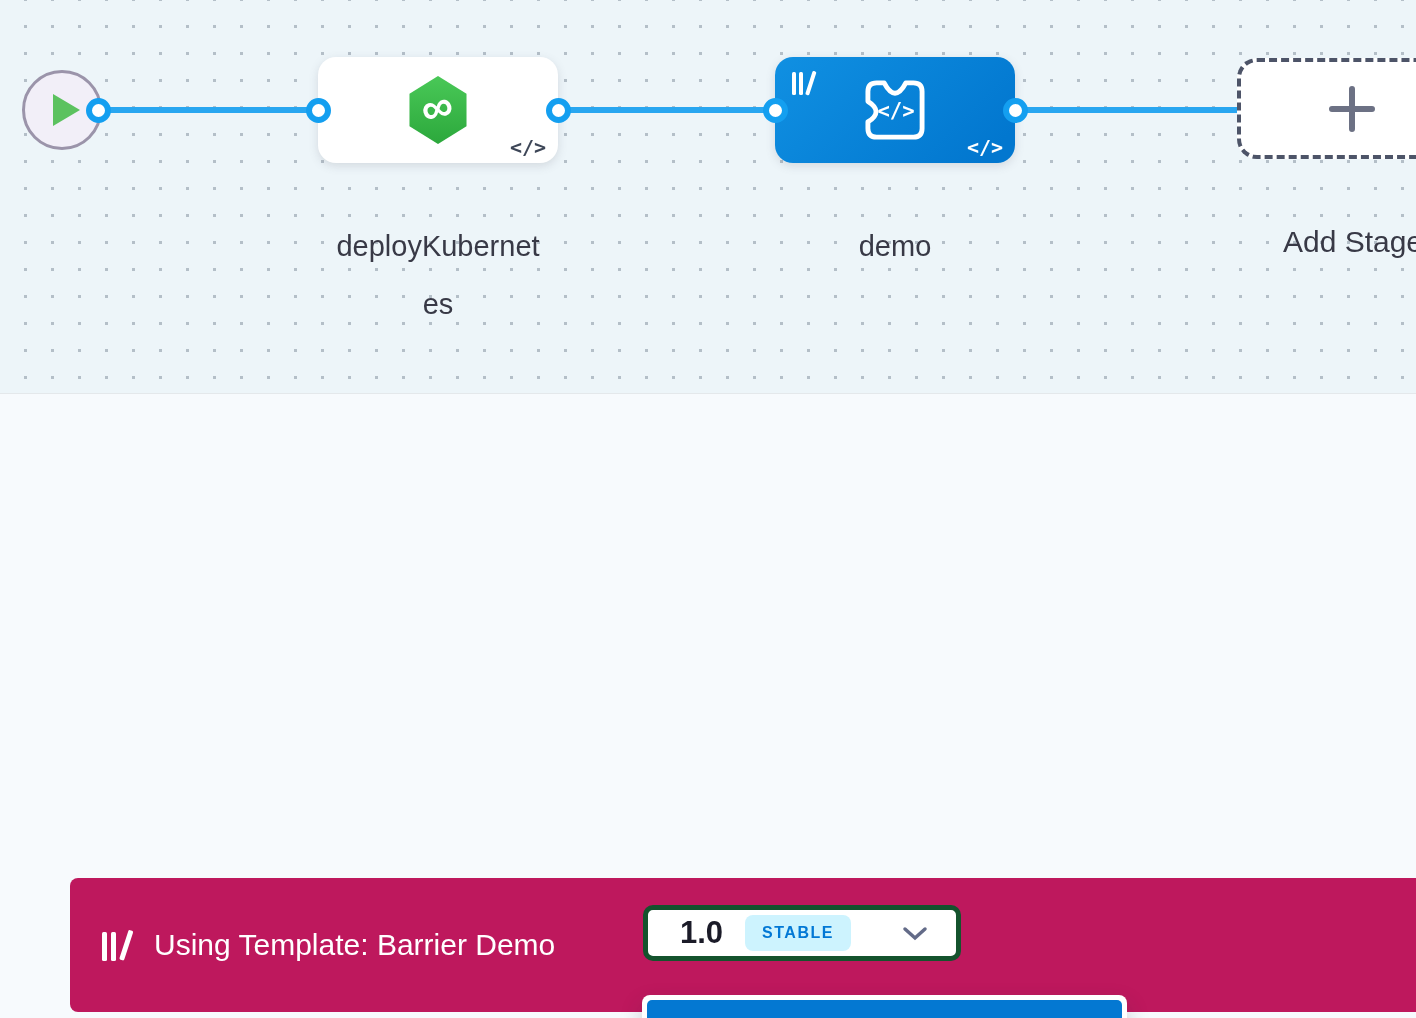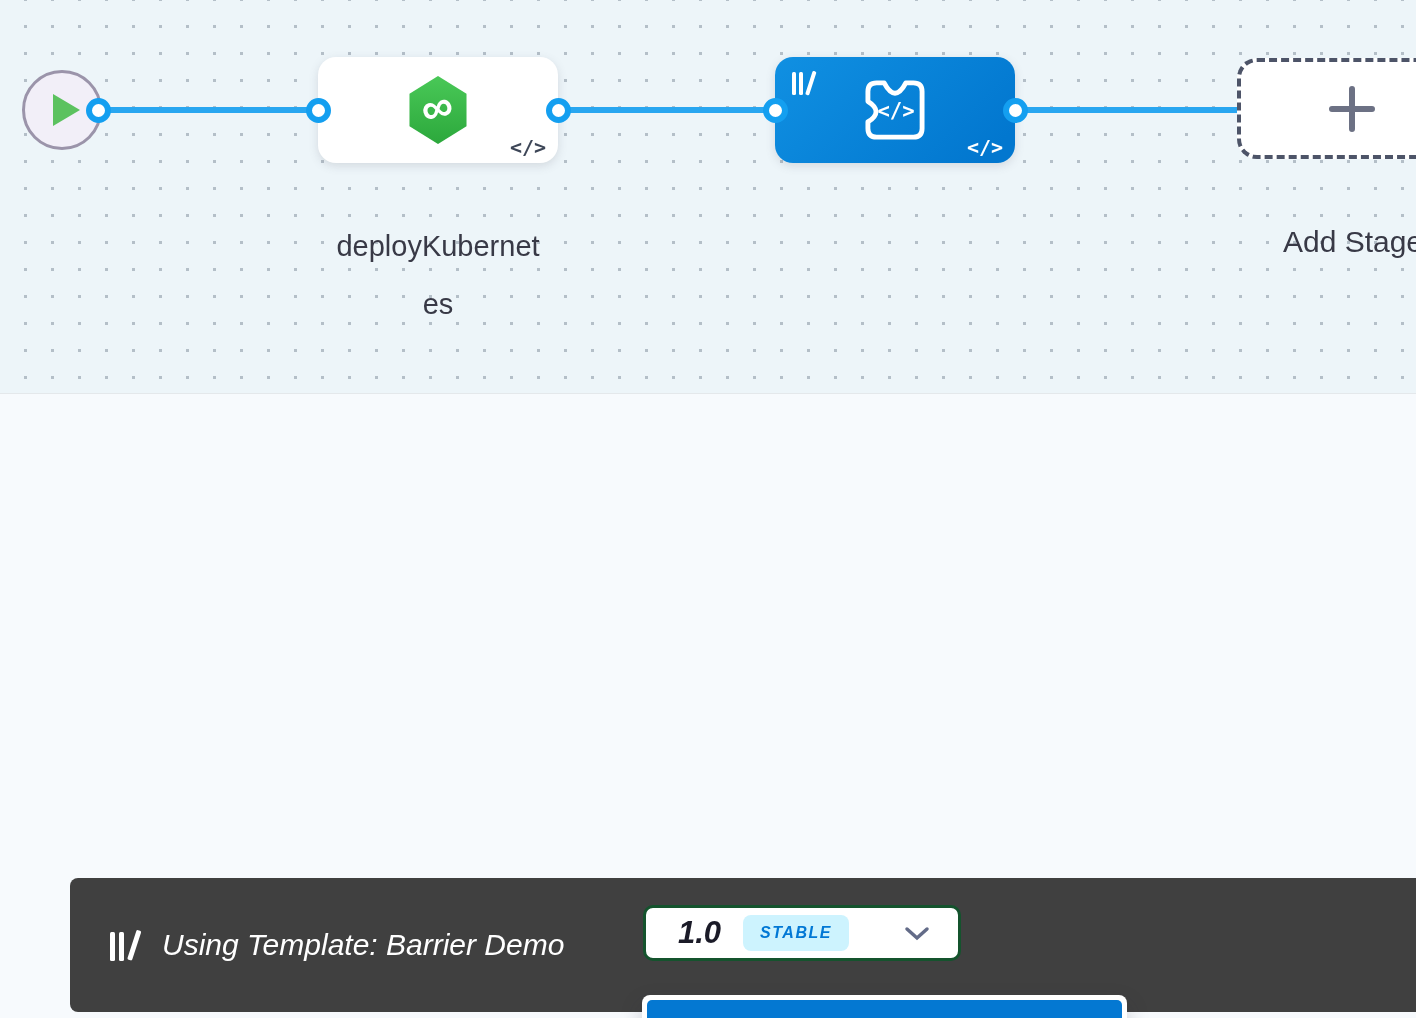--- a/index.html
+++ b/index.html
@@ -66,26 +66,26 @@
     font-size:29px; font-weight:500; line-height:58px; white-space:pre-line; }
   #label-deploy { left:318px; top:217px;text-align:center; }
   #label-demo   { left:775px; top:217px; }
   #label-add    { left:1237px; top:213px; width:232px; font-size:30px; }
 
   
   #lower { position:absolute; left:0; top:395px; width:1416px; height:623px;
     background:#f7fafd; }
 
   #banner { position:absolute; left:70px; top:483px; right:0; height:134px;
-    background:#404040; border-radius:8px 0 0 8px; z-index:2;
-    display:flex; align-items:center; padding-left:40px;font-style:italic; }
+    background:#be185d; border-radius:8px 0 0 8px; z-index:2;
+    display:flex; align-items:center; padding-left:32px; }
   #banner-title { color:#fff; font-size:30px; font-weight:500; margin-left:26px; }
 
   #version-chip { position:absolute; left:573px; top:27px; width:318px; height:56px;
-    background:#fff; border:3px solid #14532d; border-radius:10px;
+    background:#fff; border:5px solid #14532d; border-radius:10px;
     display:flex; align-items:center; padding:0 28px 0 32px; }
   #version-number { font-size:31px; font-weight:600; color:#1b1b28; }
   #version-badge { margin-left:22px; background:#cdf3fe; color:#0278d5;
     font-size:16px; font-weight:800; letter-spacing:1.5px;
     padding:9px 17px; border-radius:8px; }
   #chip-spacer { flex:1; }
 
   #version-dropdown { position:absolute; left:642px; top:600px; width:485px; height:97px;
     background:#fff; border-radius:8px; padding:5px; z-index:3;
     box-shadow:0 10px 22px rgba(40,41,61,.22); }
@@ -135,20 +135,21 @@
     <div class="port" style="left:1003px;top:98px;"></div>
 
     <div id="add-stage-box">
       <svg width="48" height="48" viewBox="0 0 48 48">
         <path d="M24 4 V44 M4 24 H44" stroke="#6c7184" stroke-width="6" stroke-linecap="round"></path>
       </svg>
     </div>
 
     <div id="label-deploy" class="node-label">deployKubernet
 es</div>
+    <div id="label-demo" class="node-label">demo</div>
     <div id="label-add" class="node-label">Add Stage</div>
   </div>
 
   <div id="lower">
 
     <div id="banner">
       <span class="lib-icon lib-lg">
         <span class="b b1"></span>
           <span class="b b2"></span>
           <span class="b b3"></span>

